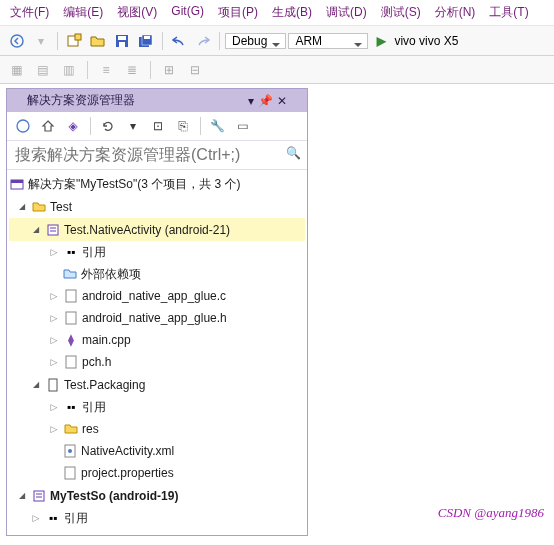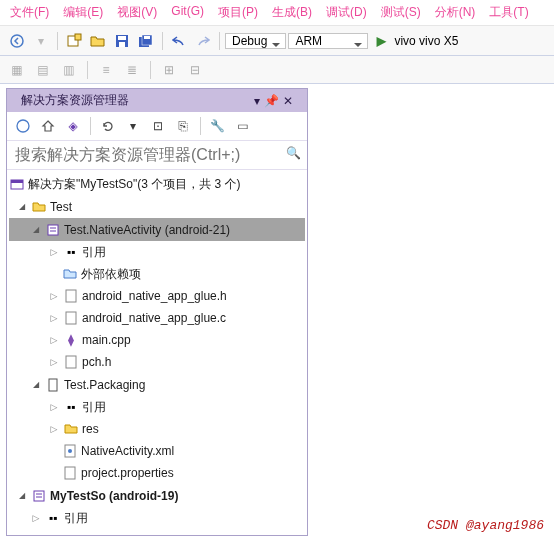--- a/index.html
+++ b/index.html
@@ -1,48 +1,48 @@
 <!DOCTYPE html>
 <html><head>
 <meta charset="utf-8">
 <style>
 * { margin: 0; padding: 0; box-sizing: border-box; font-family: "Microsoft YaHei", "Segoe UI", sans-serif; font-size: 12px; }
 body { background: #fff; width: 554px; height: 545px; overflow: hidden; position: relative; }
 
-.menubar { display: flex; gap: 14px; padding: 4px 10px; border-bottom: 1px solid #e6e6e6; color: #ec4899; }
+.menubar { display: flex; gap: 14px; padding: 4px 10px; border-bottom: 1px solid #e6e6e6; color: #701a75; }
 .menubar span { cursor: default; }
 
 .toolbar { display: flex; align-items: center; gap: 2px; padding: 2px 6px; border-bottom: 1px solid #ccd3e6; background: #f8f8f8; height: 30px; }
 .toolbar2 { display: flex; align-items: center; gap: 4px; padding: 2px 6px; border-bottom: 1px solid #ccd3e6; background: #f8f8f8; height: 28px; color: #b0b0b0; }
 .tbtn { width: 22px; height: 22px; display: flex; align-items: center; justify-content: center; color: #3a3a3a; border-radius: 2px; }
 .tsep { width: 1px; height: 18px; background: #d0d0d0; margin: 0 3px; }
 .dd { border: 1px solid #c5c5c5; background: #fff; height: 16px; display: flex; align-items: flex-end; padding: 0 18px 0 6px; position: relative; font-size: 11px; min-width: 54px; }
 .dd::after { content: ""; position: absolute; right: 5px; top: 9px; border: 4px solid transparent; border-top-color: #555; }
 .play { color: #388a34; font-weight: bold; }
 
 .panel { border: 1px solid #a9a0c9; margin: 4px 6px 0; width: 302px; }
-.panel-title { background: #c9bddf; color: #2b1b4a; display: flex; align-items: center; justify-content: space-between; padding: 3px 14px; font-size: 12px; }
+.panel-title { background: #c9bddf; color: #2b1b4a; display: flex; align-items: center; justify-content: space-between; padding: 3px 20px; font-size: 12px; }
 .panel-title .icons { display: flex; gap: 4px; }
 .panel-tools { display: flex; align-items: center; gap: 3px; padding: 3px 5px; border-bottom: 1px solid #e2deee; }
 .search { position: relative; border-bottom: 1px solid #e2deee; }
 .search input { width: 100%; border: none; padding: 5px 22px 5px 8px; font-size: 16px; color: #999; outline: none; }
 .search .mag { position: absolute; right: 6px; top: 5px; color: #888; }
 
 .tree { padding: 3px 2px 6px; line-height: 20px; }
 .row { display: flex; align-items: center; gap: 3px; white-space: nowrap; padding: 1px 0; }
-.row.sel { background: #a3a3a3; align-items: center; }
+.row.sel { background: #fef9c3; align-items: center; }
 .ind { display: inline-block; }
 .arrow { width: 12px; text-align: center; color: #5b5b5b; font-size: 10px; }
 .arrow.open::before { content: "◢"; font-size: 8px; }
 .arrow.closed::before { content: "▷"; font-size: 9px; color: #888; }
 .ic { width: 16px; height: 16px; display: inline-flex; align-items: center; justify-content: center; font-size: 12px; }
 .txt { color: #1b1b1b; }
 .txt.bold { font-weight: bold; text-align: center; }
 
-.watermark { position: absolute; right: 10px; bottom: 12px; color: #b91c1c; font-size: 13px; font-style: italic; font-family: Liberation Mono, monospace; }
+.watermark { position: absolute; right: 10px; bottom: 24px; color: #a21caf; font-size: 13px; font-style: italic; font-family: Liberation Serif, serif; }
 
 svg { display: block; }
 </style>
 </head>
 <body>
 
 <div class="menubar">
   <span>文件(F)</span>
   <span>编辑(E)</span>
   <span>视图(V)</span>
@@ -213,31 +213,31 @@
         <span class="txt">外部依赖项</span>
       </div>
     <div class="row">
         <span class="ind" style="width:36px"></span>
         <span class="arrow closed"></span>
         <span class="ic">
           <svg width="12" height="14">
             <rect x="1" y="1" width="10" height="12" fill="#fff" stroke="#888"></rect>
           </svg>
         </span>
+        <span class="txt">android_native_app_glue.c</span>
+      </div>
+    <div class="row">
+        <span class="ind" style="width:36px"></span>
+        <span class="arrow closed"></span>
+        <span class="ic">
+          <svg width="12" height="14">
+            <rect x="1" y="1" width="10" height="12" fill="#fff" stroke="#888"></rect>
+          </svg>
+        </span>
         <span class="txt">android_native_app_glue.h</span>
-      </div>
-    <div class="row">
-        <span class="ind" style="width:36px"></span>
-        <span class="arrow closed"></span>
-        <span class="ic">
-          <svg width="12" height="14">
-            <rect x="1" y="1" width="10" height="12" fill="#fff" stroke="#888"></rect>
-          </svg>
-        </span>
-        <span class="txt">android_native_app_glue.c</span>
       </div>
     <div class="row">
         <span class="ind" style="width:36px"></span>
         <span class="arrow closed"></span>
         <span class="ic" style="color:#8250b3">⧫</span>
         <span class="txt">main.cpp</span>
       </div>
     <div class="row">
         <span class="ind" style="width:36px"></span>
         <span class="arrow closed"></span>

